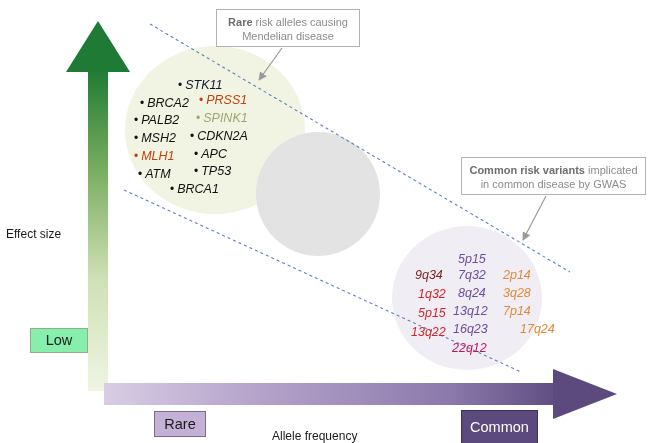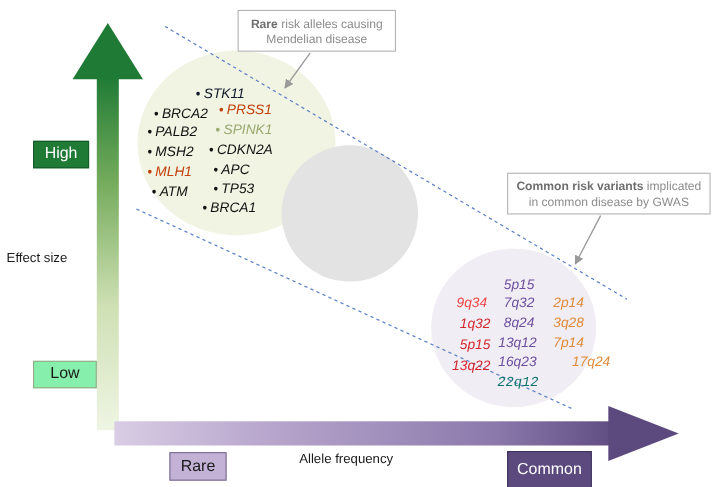--- a/index.html
+++ b/index.html
@@ -31,21 +31,21 @@
     font-size: 12px;
     color: #1a1a1a;
     white-space: nowrap;
   }
   #effect-size-label {
     left: 6px;
     top: 227px;
   }
   #allele-frequency-label {
     left: 272px;
-    top: 410px;
+    top: 429px;
   }
 
   
   .tag-box {
     position: absolute;
     font-size: 14.5px;
     display: flex;
     align-items: center;
     justify-content: center;
     box-sizing: border-box;
@@ -185,21 +185,20 @@
     <line x1="150" y1="24" x2="570" y2="272" stroke="#5b7fc7" stroke-width="1.1" stroke-dasharray="3 3" fill="none"></line>
     <line x1="124" y1="190" x2="521" y2="372" stroke="#5b7fc7" stroke-width="1.1" stroke-dasharray="3 3" fill="none"></line>
 
     <line x1="282" y1="48" x2="259" y2="80" stroke="#9a9a9a" stroke-width="1.2" marker-end="url(#calloutArrow)"></line>
     <line x1="546" y1="196" x2="523" y2="240" stroke="#9a9a9a" stroke-width="1.2" marker-end="url(#calloutArrow)"></line>
   </svg>
 
   <div class="axis-label" id="effect-size-label">Effect size</div>
   <div class="axis-label" id="allele-frequency-label">Allele frequency</div>
 
-  <div class="tag-box" id="tag-high">High</div>
   <div class="tag-box" id="tag-low">Low</div>
   <div class="tag-box" id="tag-rare">Rare</div>
   <div class="tag-box" id="tag-common">Common</div>
 
   <div class="callout" id="callout-rare">
     <b>Rare</b><span> risk alleles causing Mendelian disease</span>
   </div>
 
   <div class="callout" id="callout-common">
     <b>Common risk variants</b><span> implicated in common disease by GWAS</span>
@@ -210,33 +209,33 @@
       <div class="gene-item" style="left: 140px; top: 96px; color: rgb(17, 17, 17);"><span class="bullet">•</span><span>BRCA2</span></div>
       <div class="gene-item gene-highlight" style="left: 199px; top: 93px; color: #c2410c;"><span class="bullet">•</span><span>PRSS1</span></div>
       <div class="gene-item" style="left: 134px; top: 113px; color: rgb(17, 17, 17);"><span class="bullet">•</span><span>PALB2</span></div>
       <div class="gene-item gene-highlight" style="left: 196px; top: 111px; color: rgb(154, 168, 112);"><span class="bullet">•</span><span>SPINK1</span></div>
       <div class="gene-item" style="left: 134px; top: 131px; color: rgb(17, 17, 17);"><span class="bullet">•</span><span>MSH2</span></div>
       <div class="gene-item" style="left: 190px; top: 129px; color: rgb(17, 17, 17);"><span class="bullet">•</span><span>CDKN2A</span></div>
       <div class="gene-item" style="left: 134px; top: 149px; color: #c2410c;"><span class="bullet">•</span><span>MLH1</span></div>
       <div class="gene-item" style="left: 194px; top: 147px; color: rgb(17, 17, 17);"><span class="bullet">•</span><span>APC</span></div>
       <div class="gene-item" style="left: 138px; top: 167px; color: rgb(17, 17, 17);"><span class="bullet">•</span><span>ATM</span></div>
       <div class="gene-item" style="left: 194px; top: 164px; color: rgb(17, 17, 17);"><span class="bullet">•</span><span>TP53</span></div>
-      <div class="gene-item" style="left: 184px; top: 182px; color: rgb(17, 17, 17);"><span class="bullet">•</span><span>BRCA1</span></div>
+      <div class="gene-item" style="left: 170px; top: 182px; color: rgb(17, 17, 17);"><span class="bullet">•</span><span>BRCA1</span></div>
     </div>
 
   <div id="locus-list">
       <div class="locus-item" style="left: 458px; top: 252px; color: rgb(107, 78, 158);">5p15</div>
-      <div class="locus-item" style="left: 415px; top: 268px; color: #ef4444; text-align: right;">9q34</div>
+      <div class="locus-item" style="left: 415px; top: 268px; color: #7f1d1d; text-align: right;">9q34</div>
       <div class="locus-item" style="left: 458px; top: 268px; color: rgb(107, 78, 158);">7q32</div>
       <div class="locus-item" style="left: 503px; top: 268px; color: rgb(224, 138, 56);">2p14</div>
       <div class="locus-item" style="left: 418px; top: 287px; color: rgb(210, 38, 44);">1q32</div>
       <div class="locus-item" style="left: 458px; top: 286px; color: rgb(107, 78, 158);">8q24</div>
       <div class="locus-item" style="left: 503px; top: 286px; color: rgb(224, 138, 56);">3q28</div>
       <div class="locus-item" style="left: 418px; top: 306px; color: rgb(210, 38, 44);">5p15</div>
       <div class="locus-item" style="left: 453px; top: 304px; color: rgb(107, 78, 158);">13q12</div>
       <div class="locus-item" style="left: 503px; top: 304px; color: rgb(224, 138, 56);">7p14</div>
       <div class="locus-item" style="left: 411px; top: 325px; color: rgb(210, 38, 44);">13q22</div>
       <div class="locus-item" style="left: 453px; top: 322px; color: rgb(107, 78, 158);">16q23</div>
       <div class="locus-item" style="left: 500px; top: 322px; color: rgb(224, 138, 56); margin-left: 20px;">17q24</div>
-      <div class="locus-item" style="left: 452px; top: 341px; color: #0f766e; font-family: Liberation Mono, monospace;">22q12</div>
+      <div class="locus-item" style="left: 452px; top: 341px; color: #be185d;">22q12</div>
     </div>
 
 </div>
 
 </body></html>

